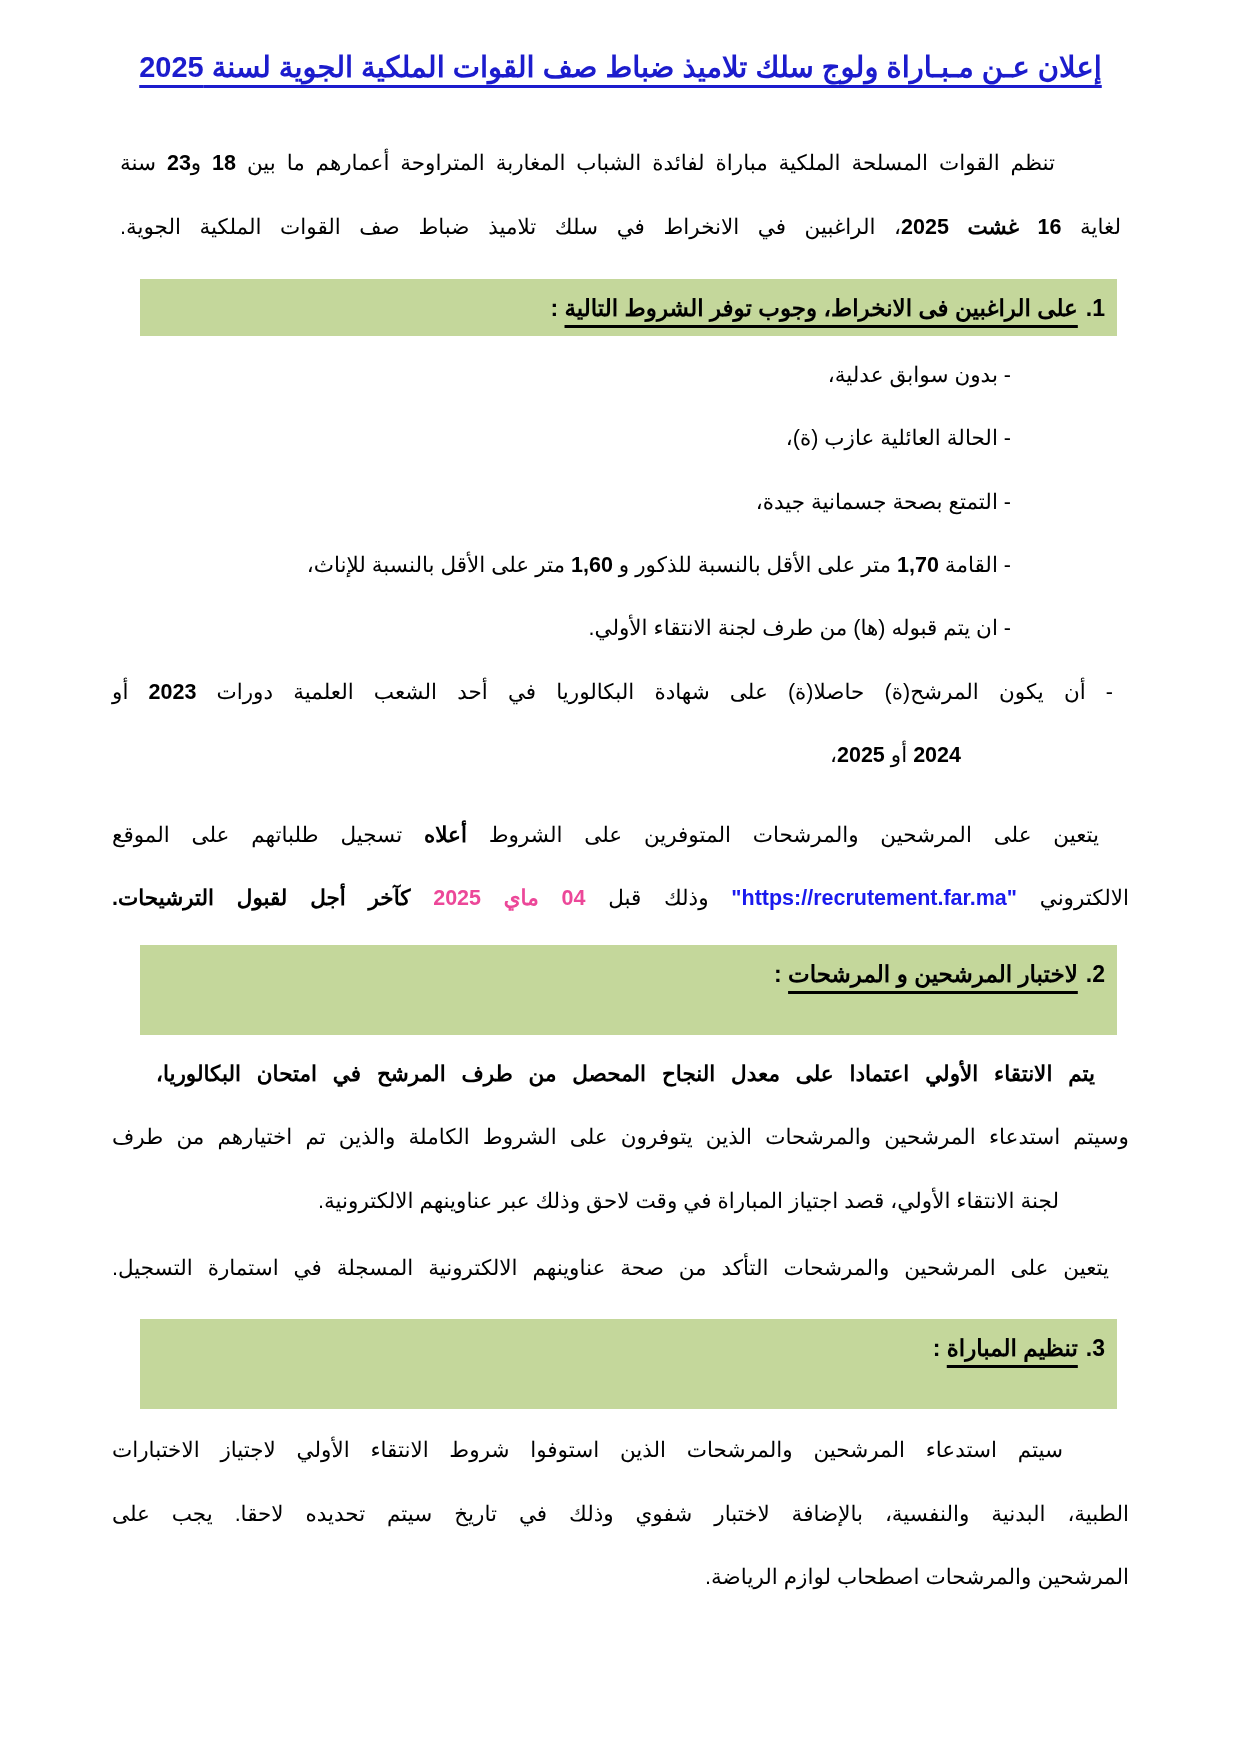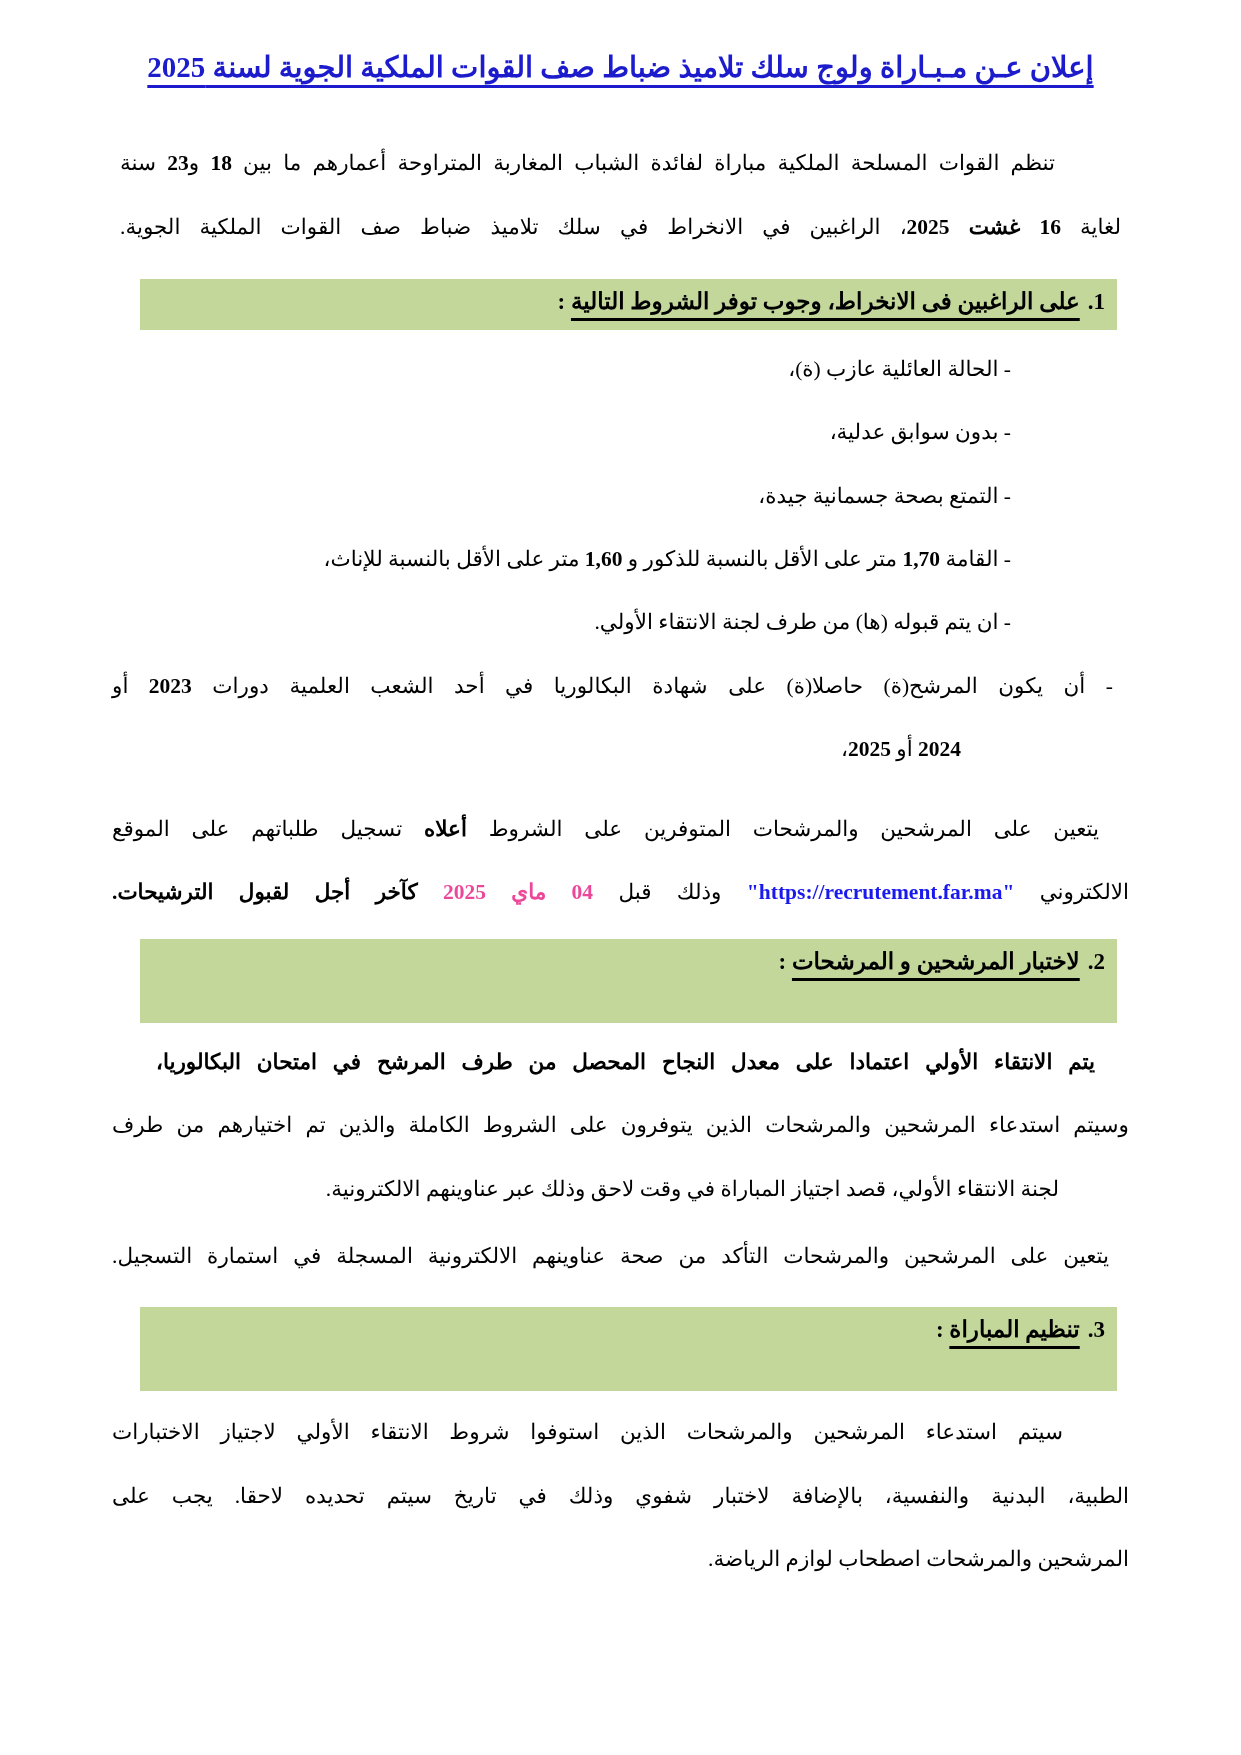--- a/index.html
+++ b/index.html
@@ -3,21 +3,21 @@
 <meta charset="utf-8">
 <style>
   html,body{margin:0;padding:0;background:#ffffff;}
   .page{
     width:1241px;
     height:1755px;
     box-sizing:border-box;
     background:#ffffff;
     direction:rtl;
     padding:44px 112px 30px 112px;
-    font-family:Liberation Serif, serif;
+    font-family:Liberation Sans, sans-serif;
     color:#000000;
     overflow:hidden;
   }
   .doc-title{
     font-size:29px;
     font-weight:bold;
     text-align:center;
     color:#1c1ccd;
     text-decoration:underline;
     text-decoration-thickness:2.5px;
@@ -29,21 +29,21 @@
     font-size:21.5px;
     line-height:2.95;
   }
   .jline{text-align:justify;text-align-last:justify;}
   .rline{text-align:right;}
   .intro{margin:8px;}
   .intro-l1{text-indent:66px;}
   .bar{
     background:#c4d79b;
     margin:0 12px 0 28px;
-    padding:6px 12px 10px 12px;
+    padding:12px 12px 10px 12px;
     font-size:23px;
     font-weight:bold;
     line-height:1.5;
   }
   .bar--tall{padding-bottom:44px;}
   .bar1{margin-top:20px;}
   .bar2{margin-top:14px;}
   .bar3{margin-top:18px;}
   .bar .num{margin-left:8px;}
   .bar .htext{
@@ -74,22 +74,22 @@
   <div class="body-text intro">
     <div class="jline intro-l1"><span>تنظم القوات المسلحة الملكية مباراة لفائدة الشباب المغاربة المتراوحة أعمارهم ما بين </span><span style="font-weight: bold;">18</span><span> و</span><span style="font-weight: bold;">23</span><span> سنة</span></div>
     <div class="jline"><span>لغاية </span><span style="font-weight: bold;">16 غشت 2025</span><span>، الراغبين في الانخراط في سلك تلاميذ ضباط صف القوات الملكية الجوية.</span></div>
   </div>
 
   <div class="bar bar1">
     <span class="num">1.</span><span class="htext">على الراغبين فى الانخراط، وجوب توفر الشروط التالية</span><span class="colon"> :</span>
   </div>
 
   <div class="body-text cond-list">
+    <div class="item"><span>- بدون سوابق عدلية،</span></div>
     <div class="item"><span>- الحالة العائلية عازب (ة)،</span></div>
-    <div class="item"><span>- بدون سوابق عدلية،</span></div>
     <div class="item"><span>- التمتع بصحة جسمانية جيدة،</span></div>
     <div class="item"><span>- القامة </span><span style="font-weight: bold;">1,70</span><span> متر على الأقل بالنسبة للذكور و </span><span style="font-weight: bold;">1,60</span><span> متر على الأقل بالنسبة للإناث،</span></div>
     <div class="item"><span>- ان يتم قبوله (ها) من طرف لجنة الانتقاء الأولي.</span></div>
     <div class="jline item6-l1"><span>- أن يكون المرشح(ة) حاصلا(ة) على شهادة البكالوريا في أحد الشعب العلمية دورات </span><span style="font-weight: bold;">2023</span><span> أو</span></div>
     <div class="rline item6-l2"><span style="font-weight: bold;">2024</span><span> أو </span><span style="font-weight: bold;">2025</span><span>،</span></div>
   </div>
 
   <div class="body-text reg">
     <div class="jline reg-l1"><span>يتعين على المرشحين والمرشحات المتوفرين على الشروط </span><span style="font-weight: bold;">أعلاه</span><span> تسجيل طلباتهم على الموقع</span></div>
     <div class="jline"><span>الالكتروني </span><span dir="ltr" style="font-weight: bold; color: rgb(26, 26, 238);">"https://recrutement.far.ma"</span><span> وذلك قبل </span><span style="font-weight: bold; color: #ec4899;">04 ماي 2025</span><span style="font-weight: bold;"> كآخر أجل لقبول الترشيحات.</span></div>

